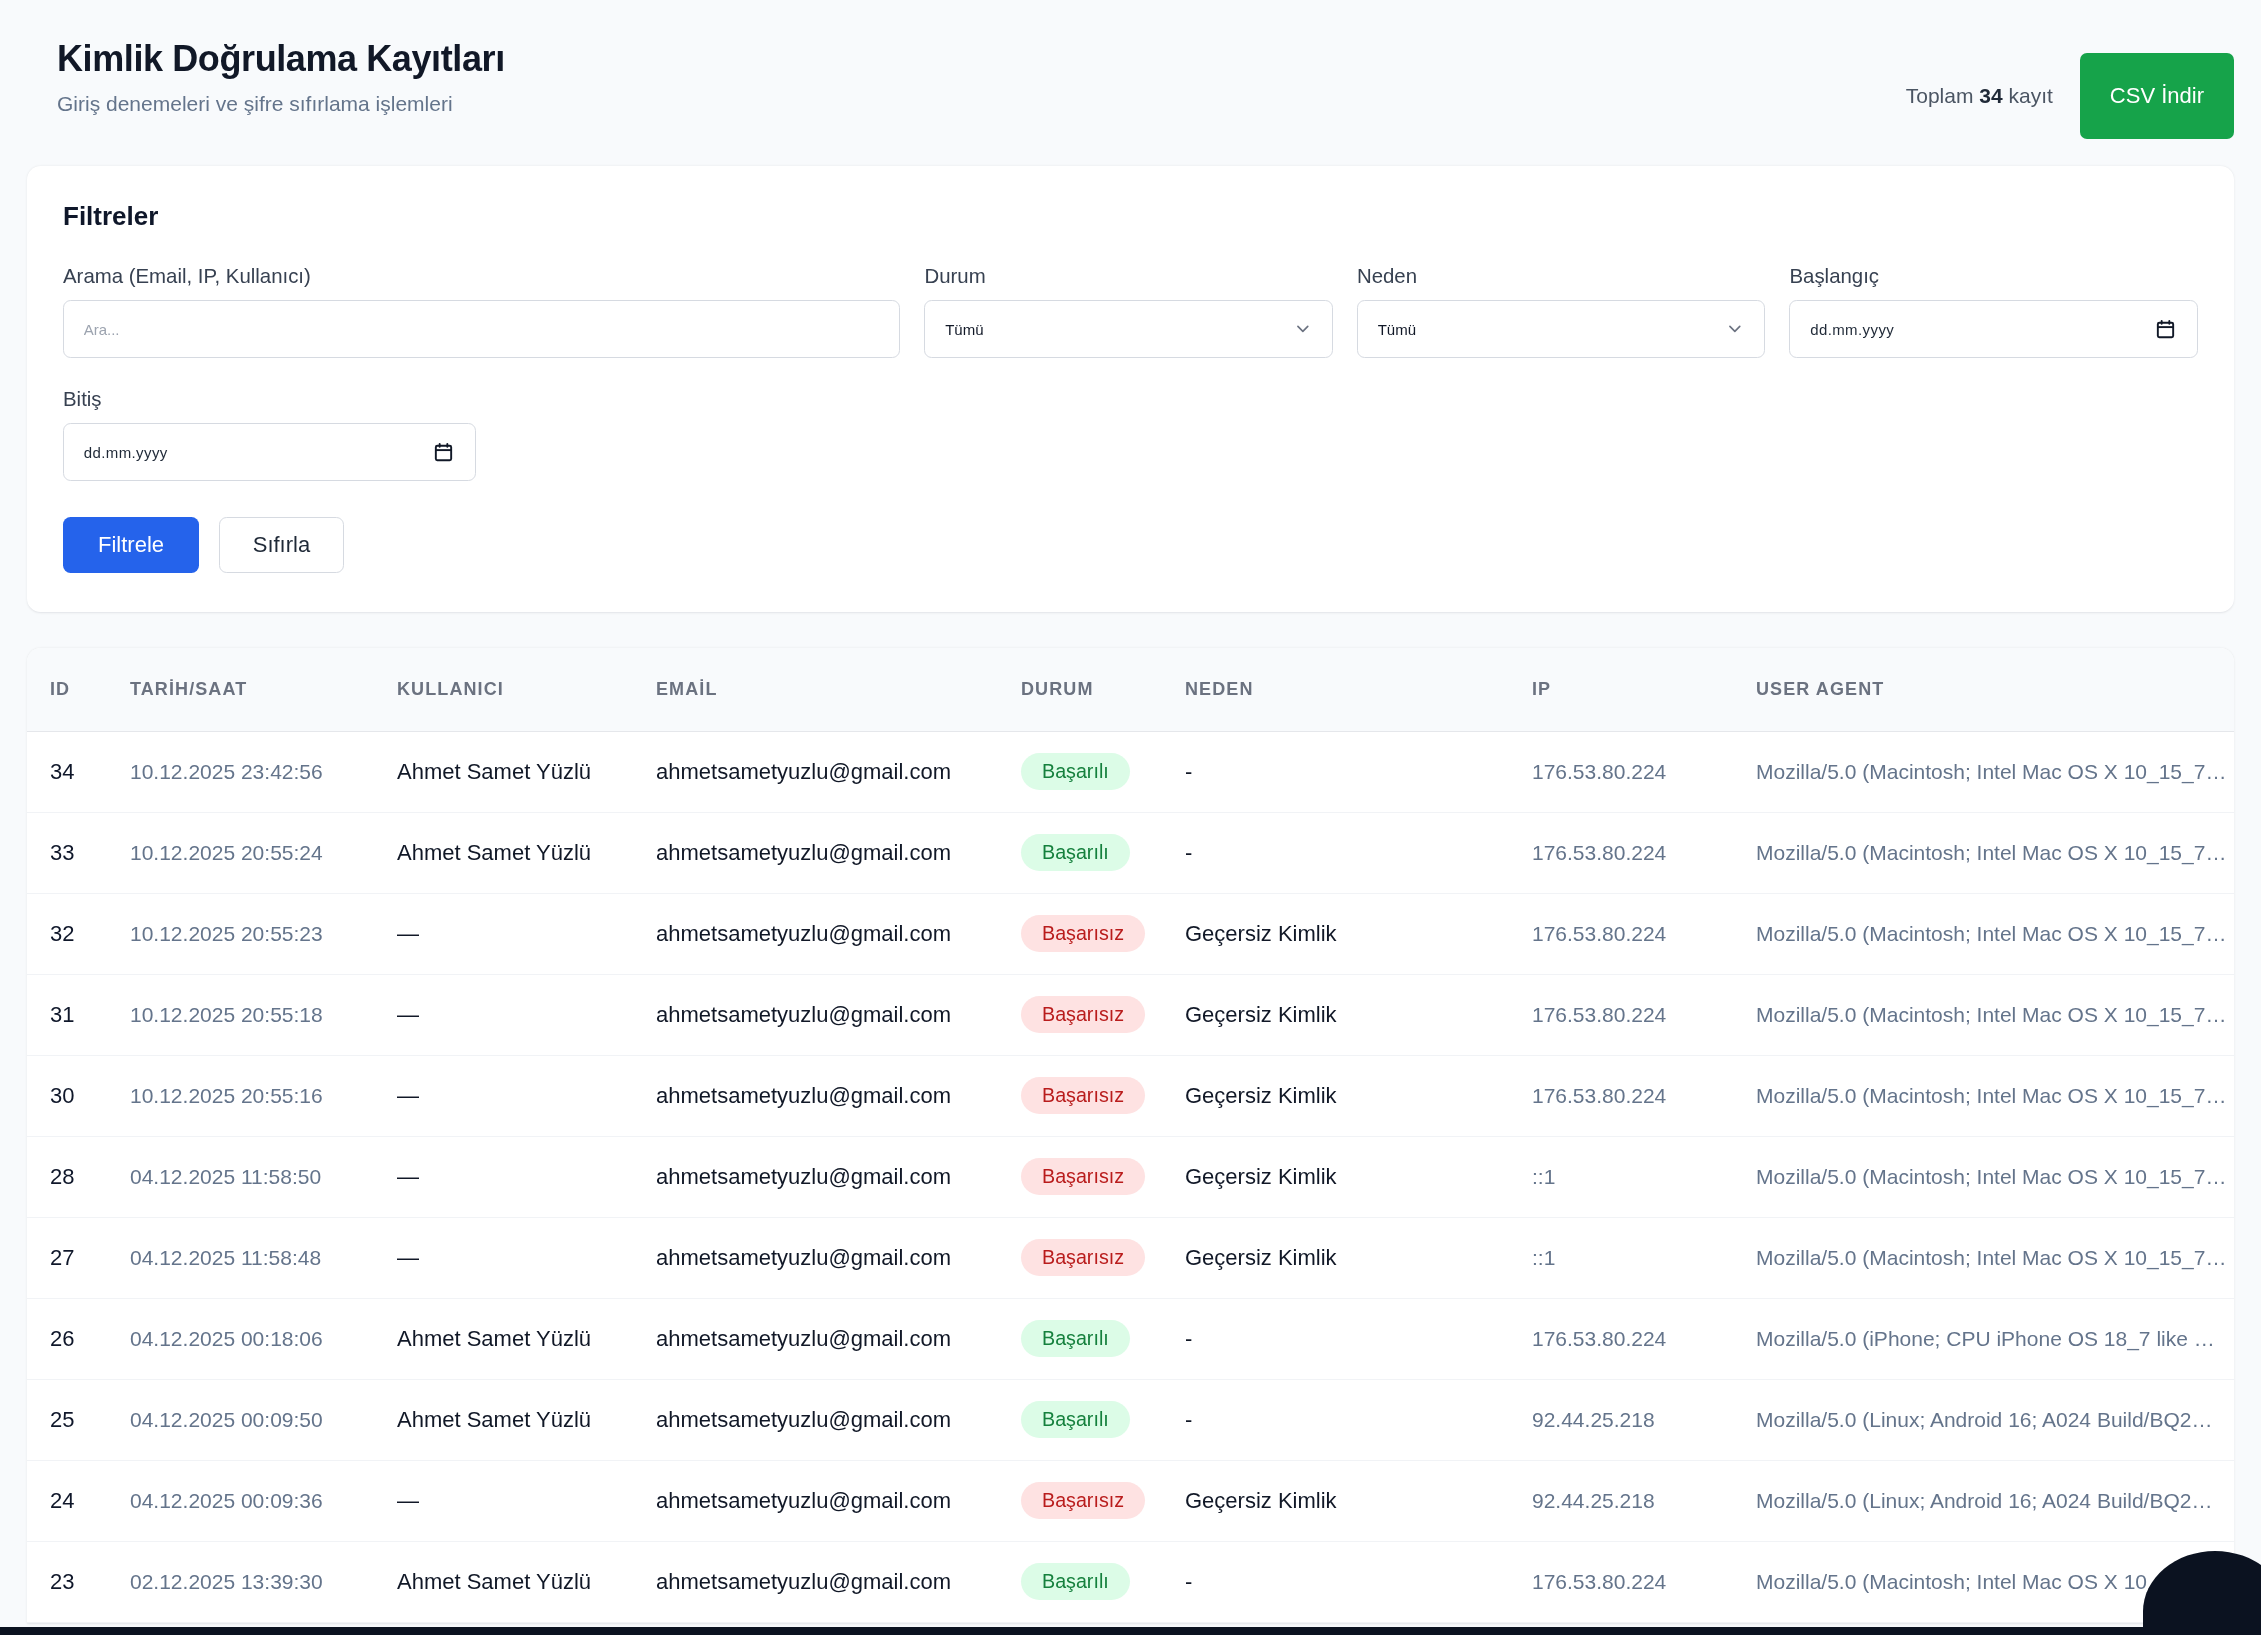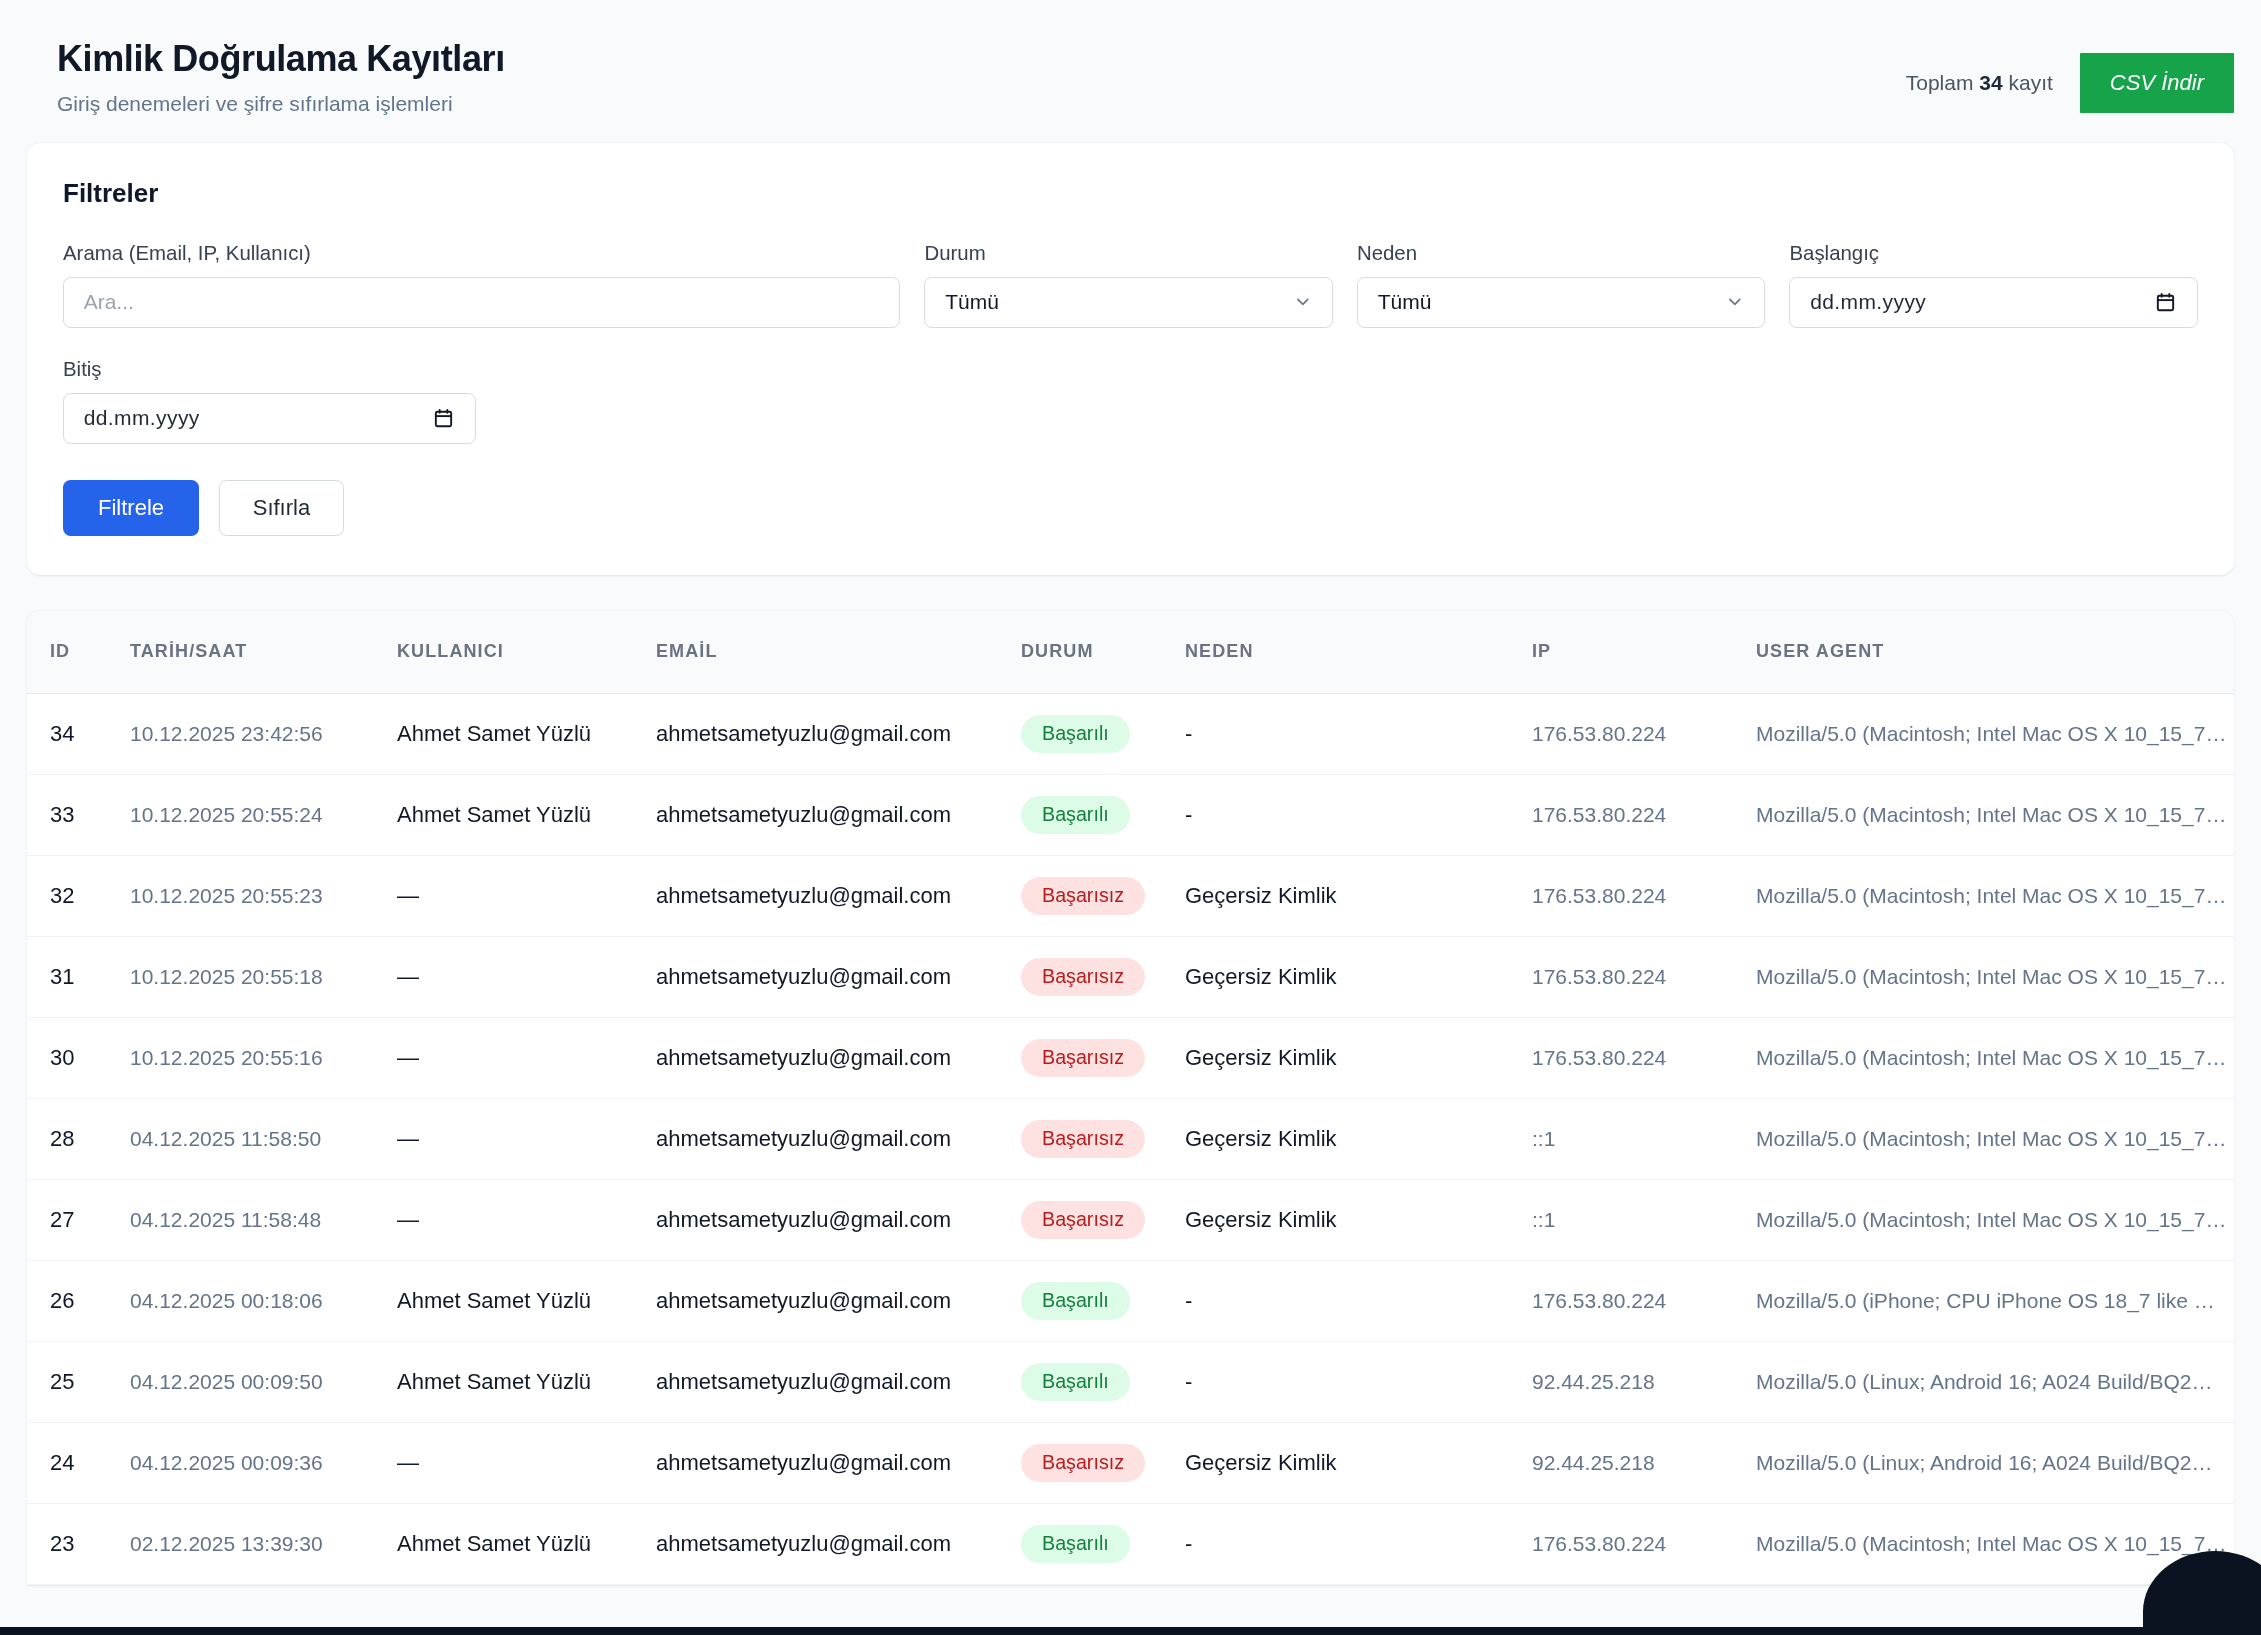--- a/index.html
+++ b/index.html
@@ -15,43 +15,42 @@
   
   .page-header { display:flex; justify-content:space-between; align-items:flex-start;margin-left:30px; }
   .page-title { font-size:36px; font-weight:700; color:#111827; letter-spacing:-0.4px; margin-top:10.6px; }
   .page-subtitle { font-size:21px; color:#64748b; margin-top:12px; }
   .header-right { display:flex; align-items:center; gap:27px; margin-top:26px; }
   .total-text { font-size:21px; color:#4b5563; }
   .total-text b { color:#1f2937; font-weight:700; }
   .csv-btn {
     border:none; cursor:pointer;
     color:#ffffff; font-size:22px; font-weight:500;
-    padding:17px 30px; border-radius:1px;
+    padding:30px 30px; border-radius:7px;
     font-family:"Liberation Sans", sans-serif;
-    font-style:italic;
   }
 
   
   .card {
     background:#ffffff; border-radius:13.6px;
     box-shadow:0 0.8px 3px rgba(15,23,42,0.06), 0 0.8px 1.5px rgba(15,23,42,0.04);
   }
   .filter-card { margin-top:27px; padding:35px 36px 39px 36px; }
   .filter-title { font-size:26px; font-weight:600; color:#0f172a; }
   .filter-grid {
     margin-top:33px;
     display:grid;
     grid-template-columns:2.05fr 1fr 1fr 1fr;
     column-gap:24px;
   }
   .field-label { display:block; font-size:20.4px; color:#374151; margin-bottom:12px; }
   .control {
-    width:100%; height:51px;
+    width:100%; height:58px;
     border:1.5px solid #d6dae1; border-radius:7.6px;
-    background:#fff; font-size:21px; color:#111827;
+    background:#fff; font-size:15px; color:#111827;
     padding:0 19.7px;
     font-family:"Liberation Sans", sans-serif;
     display:flex; align-items:center;
   }
   input.control::placeholder { color:#9ca3af; }
   input.control { outline:none; }
   .select-control { justify-content:space-between; cursor:default; }
   .chevron-icon svg { display:block; }
   .date-control { justify-content:space-between; color:#1f2937; letter-spacing:0.4px; }
   .calendar-icon svg { display:block; }

